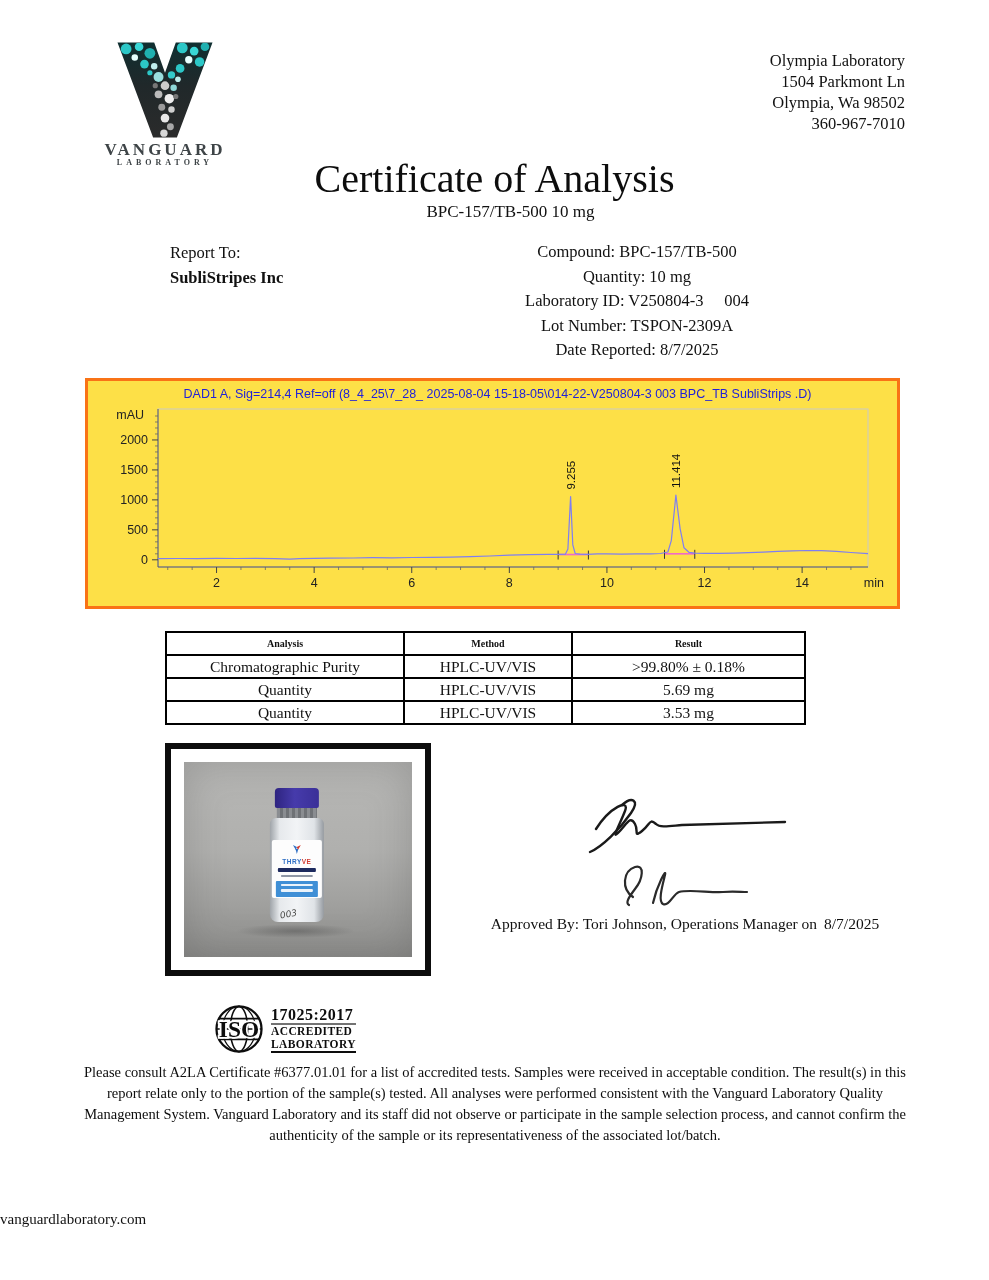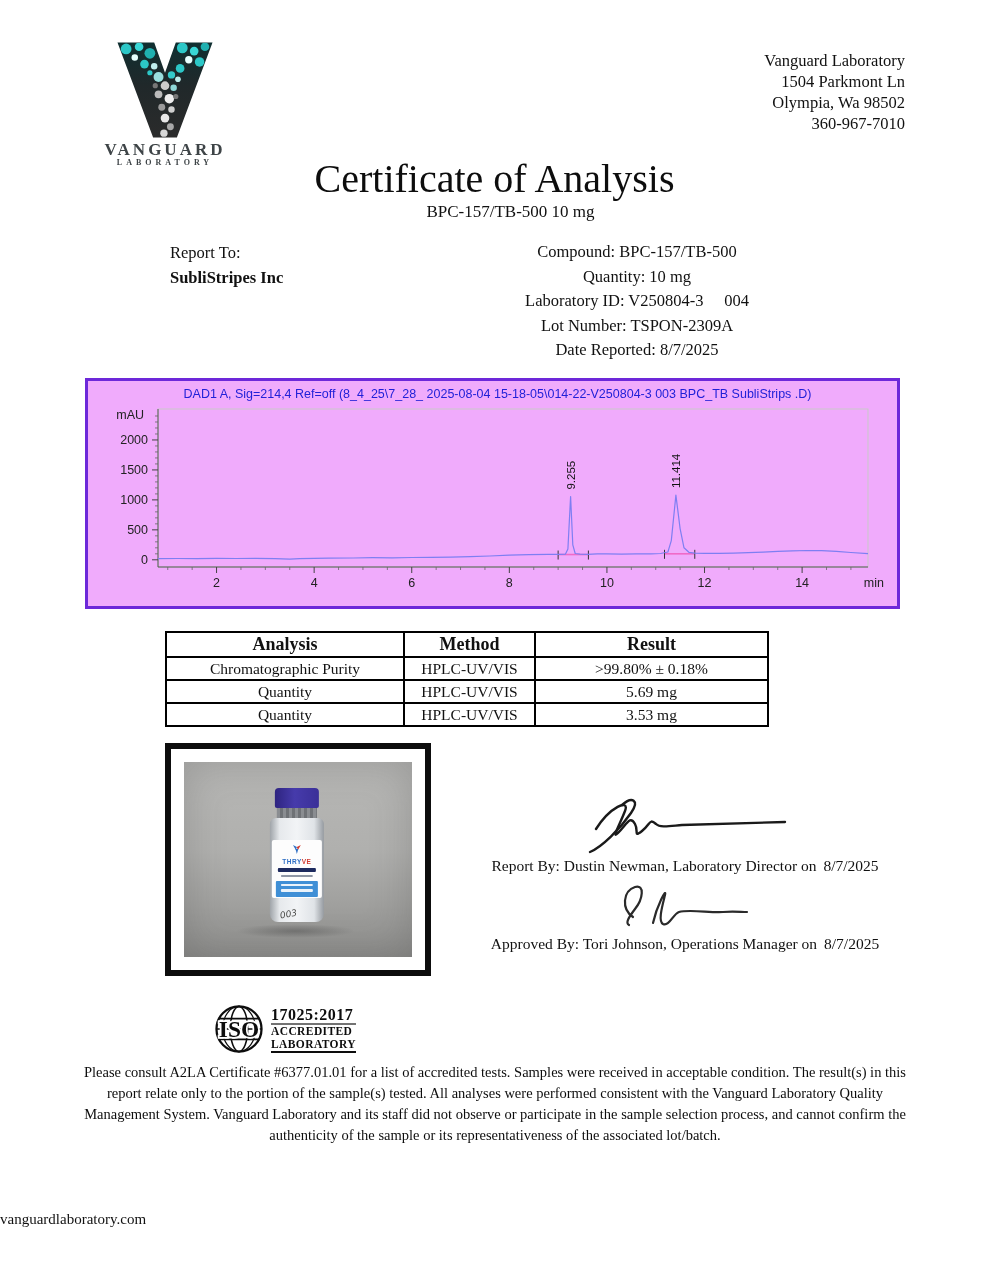--- a/index.html
+++ b/index.html
@@ -26,31 +26,31 @@
   
   .info-section { position:absolute; top:240px; left:0; width:989px; height:130px; }
   .report-to { position:absolute; left:170px; top:0; font-size:16.5px; line-height:25px; }
   .report-to .client { font-weight:bold; }
   .sample-info { position:absolute; left:442px; top:0; width:390px; text-align:center;
                  font-size:16.5px; line-height:24.5px; }
   .info-line span { white-space:pre; }
 
   
   .chart-frame { position:absolute; left:85px; top:378px; width:815px; height:231px;
-                 border:3px solid #6d28d9; background:#f0abfc; padding:6px 8px 4px 8px; }
+                 border:3px solid #f97316; background:#fde047; padding:6px 8px 4px 8px; }
   .chart-title { font-family:"Liberation Sans", sans-serif; font-size:12.5px; color:#2121d8;
                  text-align:center; white-space:nowrap; padding-left:10px; }
   .chart-svg-wrap { width:793px; height:196px; }
 
   
   table.results-table { position:absolute; left:165px; top:631px; border-collapse:collapse;
                         font-size:15.5px; text-align:center; }
   table.results-table th, table.results-table td { border:2px solid #000; padding:1px 8px; height:23px; }
-  table.results-table th { font-size:18px; }
-  .col-analysis { width:238px; } .col-method { width:131px; } .col-result { width:233px; }
+  table.results-table th { font-size:10px; }
+  .col-analysis { width:238px; } .col-method { width:168px; } .col-result { width:233px; }
 
   
   .media-row { position:absolute; top:743px; left:0; width:989px; height:245px; }
   .photo-frame { position:absolute; left:165px; top:0; width:266px; height:233px;
                  border:6px solid #0d0d0d; background:#fff; padding:13px; }
   .photo { position:relative; width:100%; height:100%; overflow:hidden;
            background:linear-gradient(180deg,#b7b7b5 0%,#b0b0ae 45%,#a2a2a0 70%,#8e8e8c 100%);
            box-shadow:inset 0 0 40px rgba(60,60,60,.25); }
   .vial { position:absolute; left:50%; top:26px; width:56px; height:138px; transform:translateX(-52%); }
   .vial-cap { width:44px; height:20px; margin:0 auto; border-radius:4px 4px 2px 2px;
@@ -138,21 +138,21 @@
           <circle cx="41" cy="42" r="2.4" fill="#777"></circle>
             <circle cx="62" cy="36" r="2.6" fill="#bfeeee"></circle>
           <circle cx="36" cy="30" r="2.4" fill="#2cc7c7"></circle>
             <circle cx="68, " cy="30" r="2.6" fill="#9adede"></circle>
         </g>
       </svg>
       <div class="logo-word">VANGUARD</div>
       <div class="logo-sub">LABORATORY</div>
     </div>
     <div class="address-block">
-      <div>Vanguard Laboratory</div>
+      <div>Olympia Laboratory</div>
       <div>1504 Parkmont Ln</div>
       <div>Olympia, Wa 98502</div>
       <div>360-967-7010</div>
     </div>
   </div>
 
   <div class="doc-title">Certificate of Analysis</div>
   <div class="doc-subtitle">BPC-157/TB-500 10 mg</div>
 
   <div class="info-section">
@@ -312,21 +312,20 @@
       </div>
     </div>
 
     <div class="sig-block">
       <svg class="sig-svg" width="230" height="62" viewBox="0 0 230 62">
         <g fill="none" stroke="#1a1a1a" stroke-width="2.4" stroke-linecap="round" stroke-linejoin="round">
           <path d="M52,12 C62,3 70,7 61,20 C50,36 32,54 20,59"></path>
           <path d="M26,36 C40,14 60,5 55,18 C50,31 41,47 48,40 C57,31 60,22 65,31 C69,38 63,45 72,38 C81,31 79,25 86,31 C90,35 100,33 112,32 L215,29"></path>
         </g>
       </svg>
-      <div class="sig-line"><span>Report By: Dustin Newman, Laboratory Director on</span><span class="sig-date">8/7/2025</span></div>
       <div class="sig2-wrap">
         <svg class="sig-svg" width="140" height="52" viewBox="0 0 140 52">
           <g fill="none" stroke="#2a2a2a" stroke-width="2.2" stroke-linecap="round" stroke-linejoin="round">
             <path d="M18,36 C6,28 8,10 20,6 C30,3 28,18 20,28 C14,36 10,42 14,44"></path>
             <path d="M38,42 C42,24 52,6 50,14 C47,26 43,40 48,43 C54,46 58,33 64,31 C74,28 96,32 108,31 C118,30 126,31 132,31"></path>
           </g>
         </svg>
         <div class="sig-line"><span>Approved By: Tori Johnson, Operations Manager on</span><span class="sig-date">8/7/2025</span></div>
       </div>
     </div>

